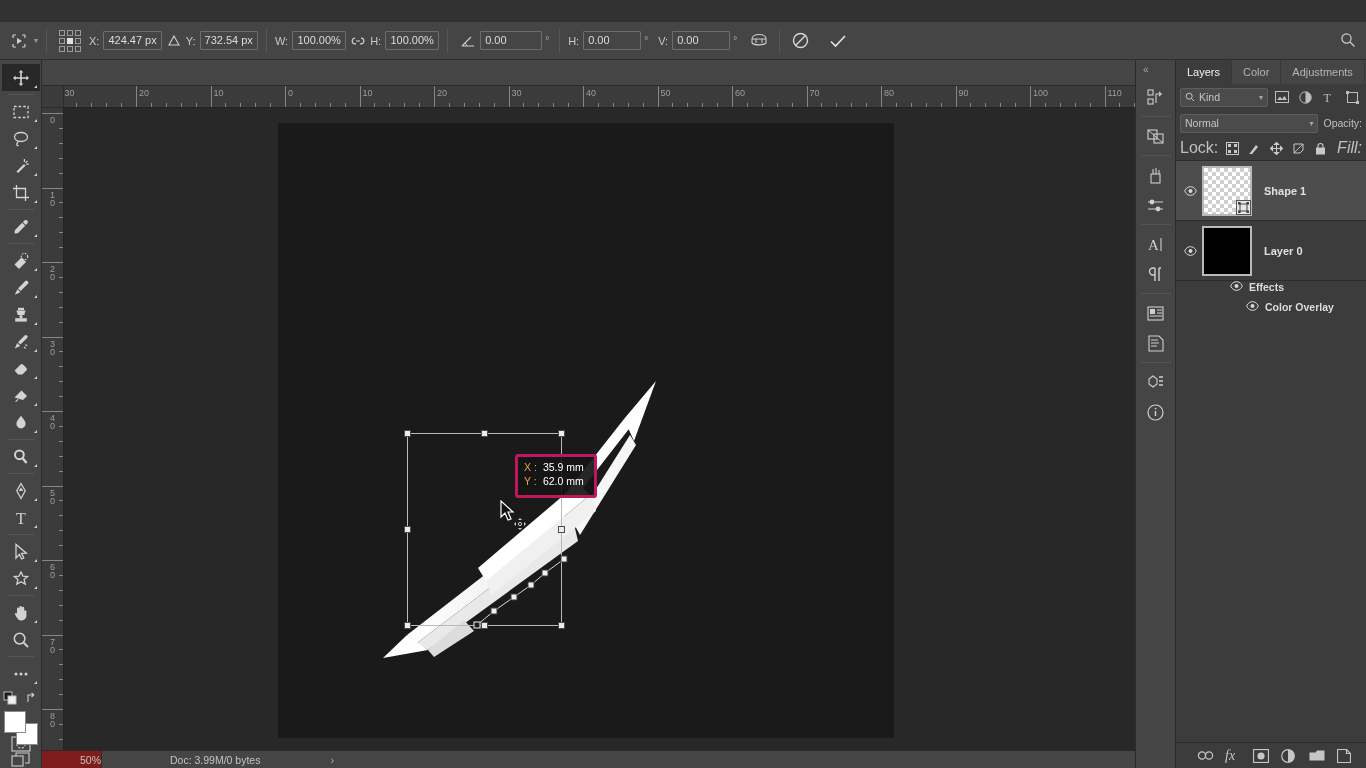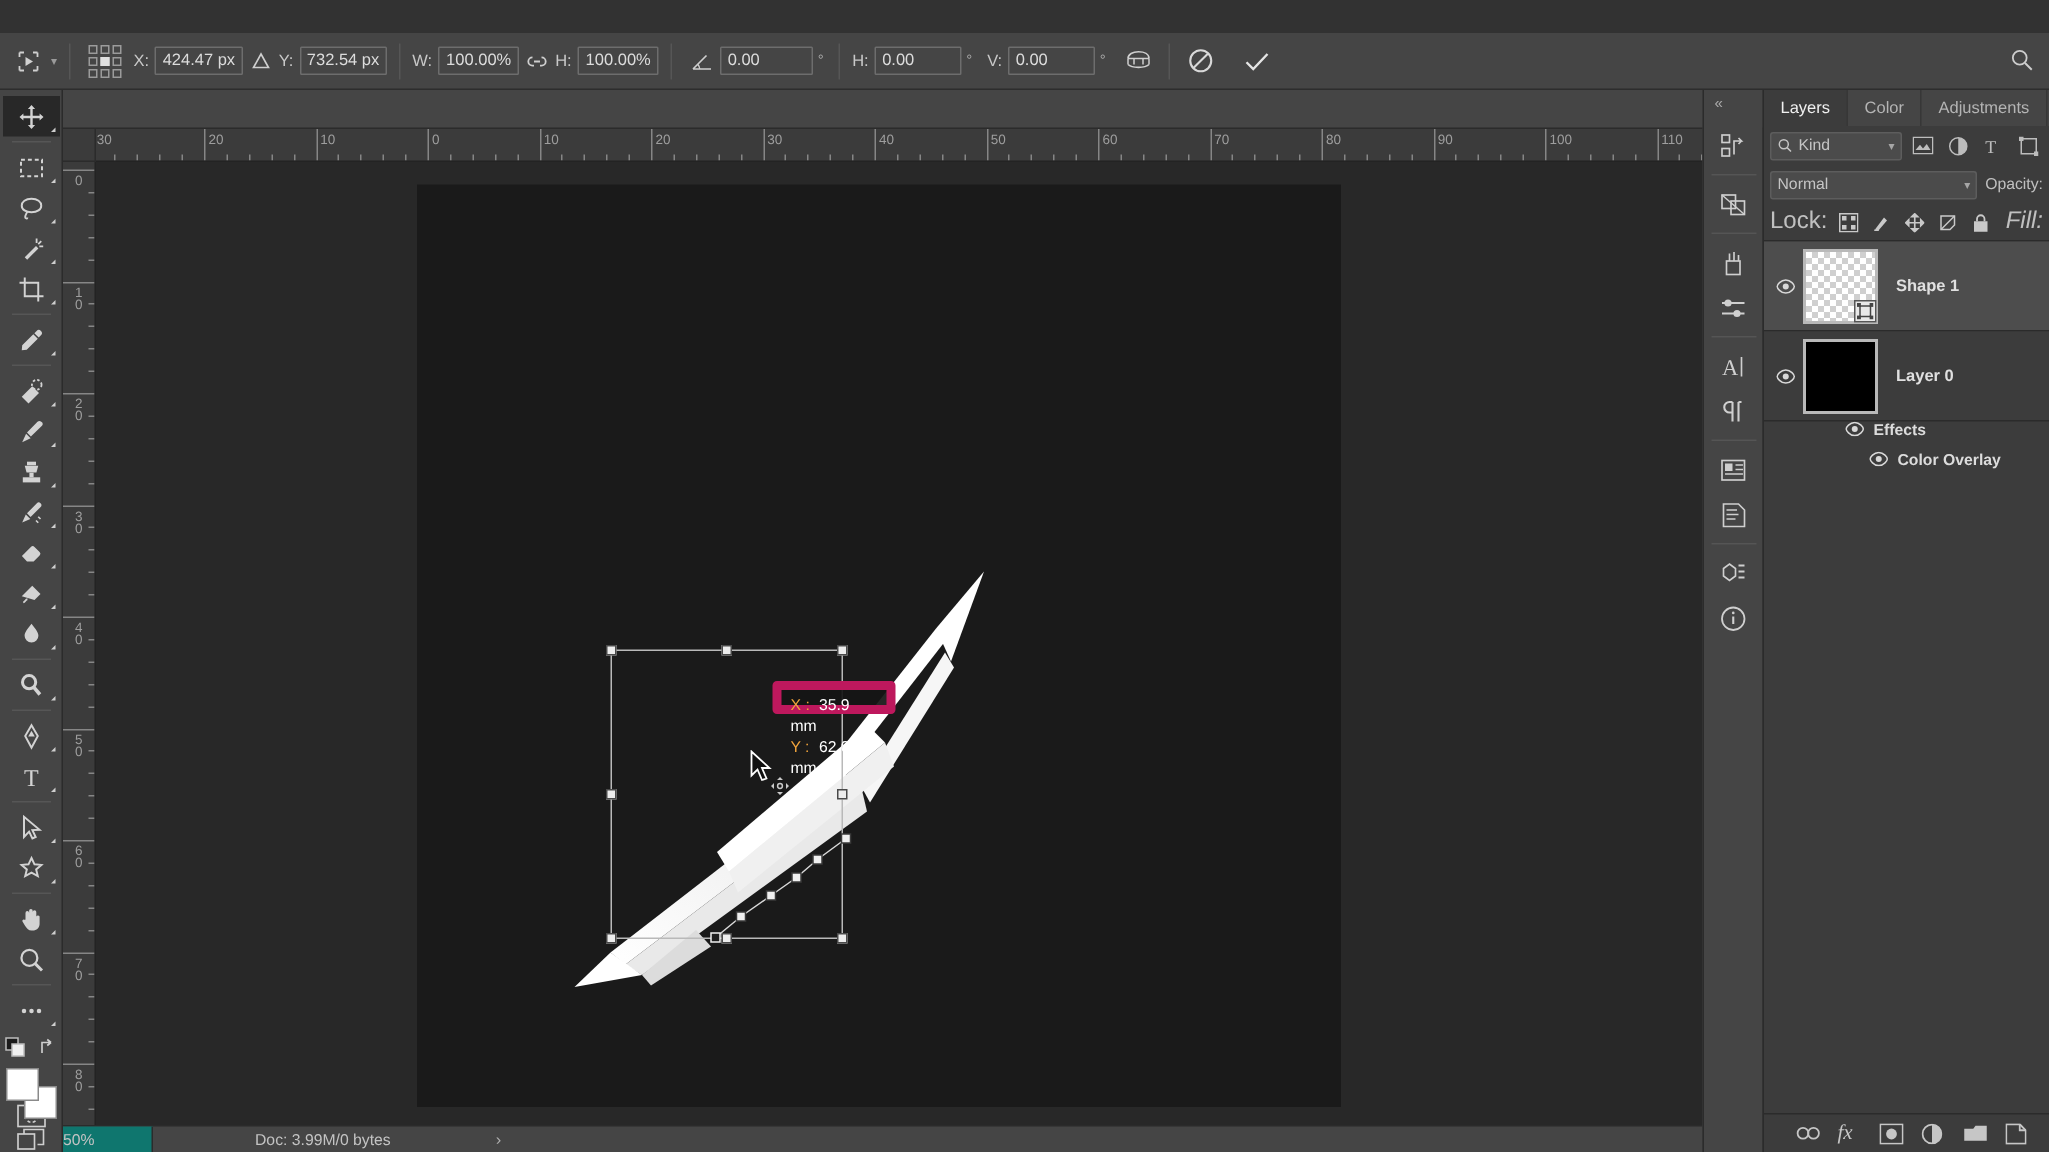--- a/index.html
+++ b/index.html
@@ -141,39 +141,39 @@
   .handle {
     position: absolute; width: 7px; height: 7px; background: #ededed;
     border: 1px solid #4a4a4a;
   }
   .h-tl { left: -4px; top: -4px; } .h-tc { left: 50%; margin-left: -4px; top: -4px; }
   .h-tr { right: -4px; top: -4px; } .h-ml { left: -4px; top: 50%; margin-top: -4px; }
   .h-mr { right: -4px; top: 50%; margin-top: -4px; } .h-bl { left: -4px; bottom: -4px; }
   .h-bc { left: 50%; margin-left: -4px; bottom: -4px; } .h-br { right: -4px; bottom: -4px; }
 
   .tooltip {
-    position: absolute; left: 451px; top: 346px; width: 82px; height: 22px;
-    background: rgba(22,22,22,0.93); border: 6px solid #be185d;
+    position: absolute; left: 451px; top: 346px; width: 82px; height: 44px;
+    background: rgba(22,22,22,0.93); border: 3px solid #be185d;
     border-radius: 3px; padding: 3px 6px; font-size: 10.5px; line-height: 14px;
   }
   .tooltip .lbl { color: #f0a33c; display: inline-block; width: 16px; }
   .tooltip .val { color: #ffffff; }
 
   .cursor-arrow { position: absolute; left: 436px; top: 392px; }
   .move-badge { position: absolute; left: 449px; top: 409px; color: #c9c9c9; font-size: 11px; }
 
   
   .statusbar {
     position: absolute; left: 42px; top: 750px; width: 1093px; height: 18px;
     background: #454545; border-top: 1px solid #2b2b2b;
     display: flex; align-items: center; font-size: 10.5px; color: #c3c3c3;
   }
   .status-zoom {
-    width: 60px; text-align: left; height: 18px; line-height: 18px;
-    background: #0f766e; border-right: 1px solid #2b2b2b;
+    width: 60px; text-align: right; height: 18px; line-height: 18px;
+    background: #7f1d1d; border-right: 1px solid #2b2b2b;
   }
   .status-doc { padding-left: 68px; }
   .status-caret { margin-left: 70px; color: #b0b0b0; font-size: 11px; }
 
   
   .rdock {
     position: absolute; left: 1135px; top: 60px; width: 40px; height: 708px;
     background: #454545; border-left: 1px solid #2b2b2b;
     display: flex; flex-direction: column; align-items: center; padding-top: 22px;
   }

